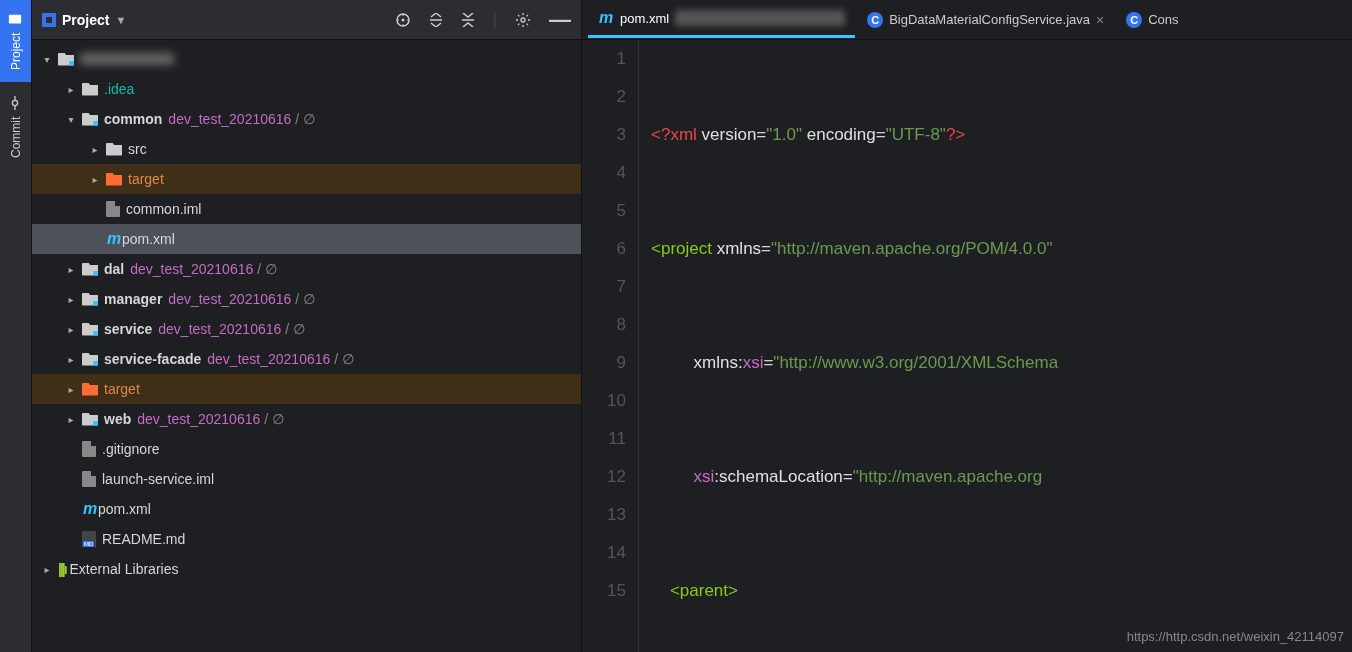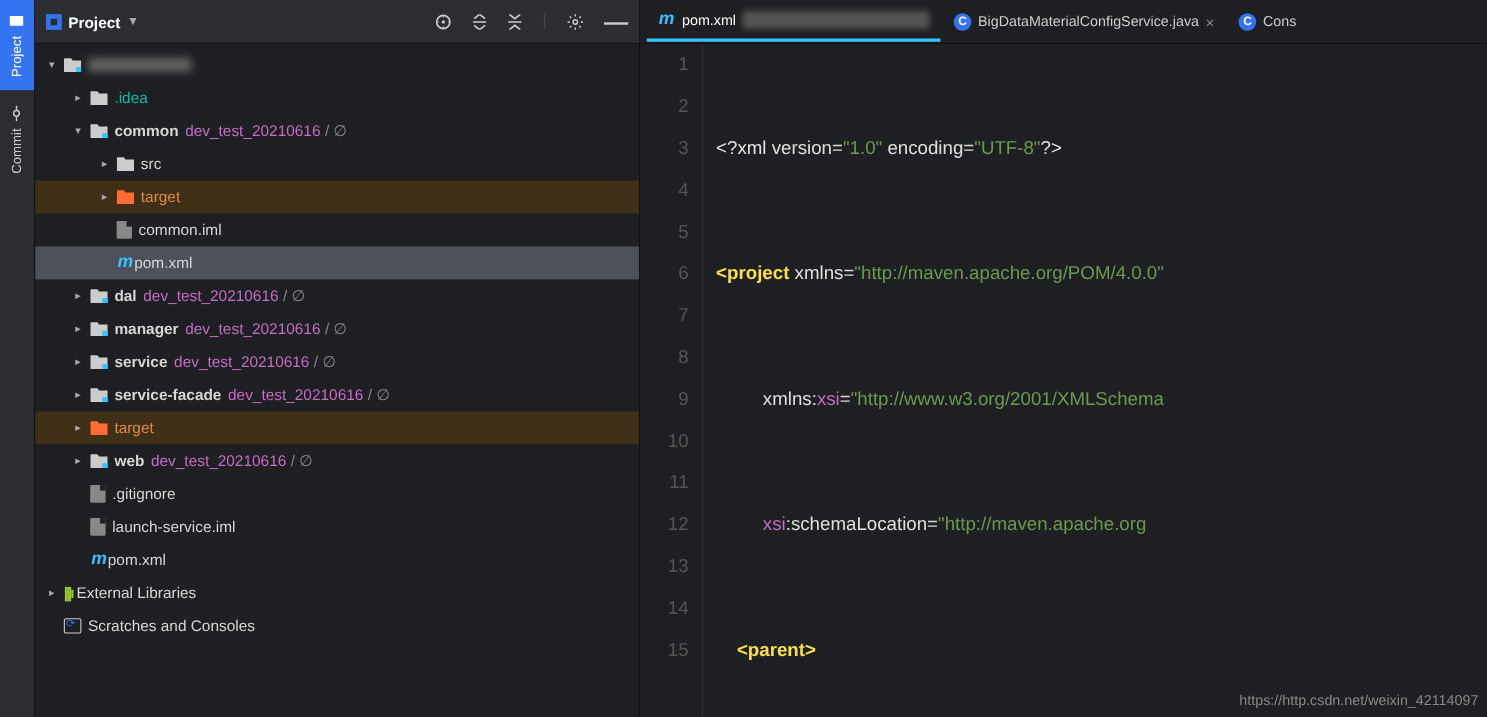--- a/index.html
+++ b/index.html
@@ -48,25 +48,25 @@
 .circ-c { width:16px; height:16px; border-radius:50%; background:#3574f0; color:#fff; font-size:11px; display:inline-flex; align-items:center; justify-content:center; font-weight:bold;}
 .close-x { color:#888; font-size:14px; cursor:pointer; }
 .tab-obsc { filter:blur(3px); background:#555; width:170px; height:16px; border-radius:2px;}
 .code { flex:1; display:flex; font-family:"JetBrains Mono","Consolas",monospace; font-size:17px; line-height:38px; overflow:hidden; position:relative;}
 .gutter { width:56px; text-align:right; color:#555; padding-right:12px; user-select:none; position:relative;}
 .gutter .ln { height:38px; }
 .gutchev { position:absolute; left:54px; width:14px; color:#555; font-size:11px; pointer-events:none;}
 .gutter-icons { position:absolute; left:32px; width:24px; pointer-events:none; }
 .lines { flex:1; white-space:pre; color:#d4d4d4; overflow:hidden;}
 .line { height:38px; padding-left:12px; position:relative;}
-.tk-tag { color:#fde047;font-weight:bold; }
+.tk-tag { color:#84cc16; }
 .tk-attr { color:#e0e0e0; }
 .tk-ns { color:#c56cc5;text-align:center; }
 .tk-str { color:#6a9a4e; }
-.tk-pi { color:#e5e5e5; }
+.tk-pi { color:#ef4444; }
 .watermark { position:absolute; right:8px; bottom:8px; color:#888; font-size:13px; font-family:Arial; }
 </style>
 </head>
 <body>
 
 <div class="left-rail">
   <div class="rail-btn project-rail">
     <span>Project</span>
     <svg class="rail-ico" viewBox="0 0 16 16">
         <rect x="1" y="3" width="14" height="10" fill="#fff" rx="1"></rect>
@@ -210,25 +210,25 @@
         <span>.gitignore</span>
       </div>
     <div class="node" style="padding-left:50px">
         <span class="file-ico file-generic"></span>
         <span>launch-service.iml</span>
       </div>
     <div class="node" style="padding-left:50px">
         <span class="file-m">m</span>
         <span>pom.xml</span>
       </div>
+    <div class="node" style="padding-left:50px">
+        <span class="file-ico file-md"></span>
+        <span>README.md</span>
+      </div>
     <div class="node" style="padding-left:8px"><span class="chev">▸</span><span class="lib-ico">|||ı</span>&nbsp;<span>External Libraries</span></div>
-    <div class="node" style="padding-left:26px">
-        <span class="scr-ico"></span>
-        <span>Scratches and Consoles</span>
-      </div>
   </div>
 </div>
 
 <div class="editor-area">
   <div class="tabs">
     <div class="tab active">
         <span class="file-m">m</span>
         <span>pom.xml</span>
         <span class="tab-obsc"></span>
       </div>

